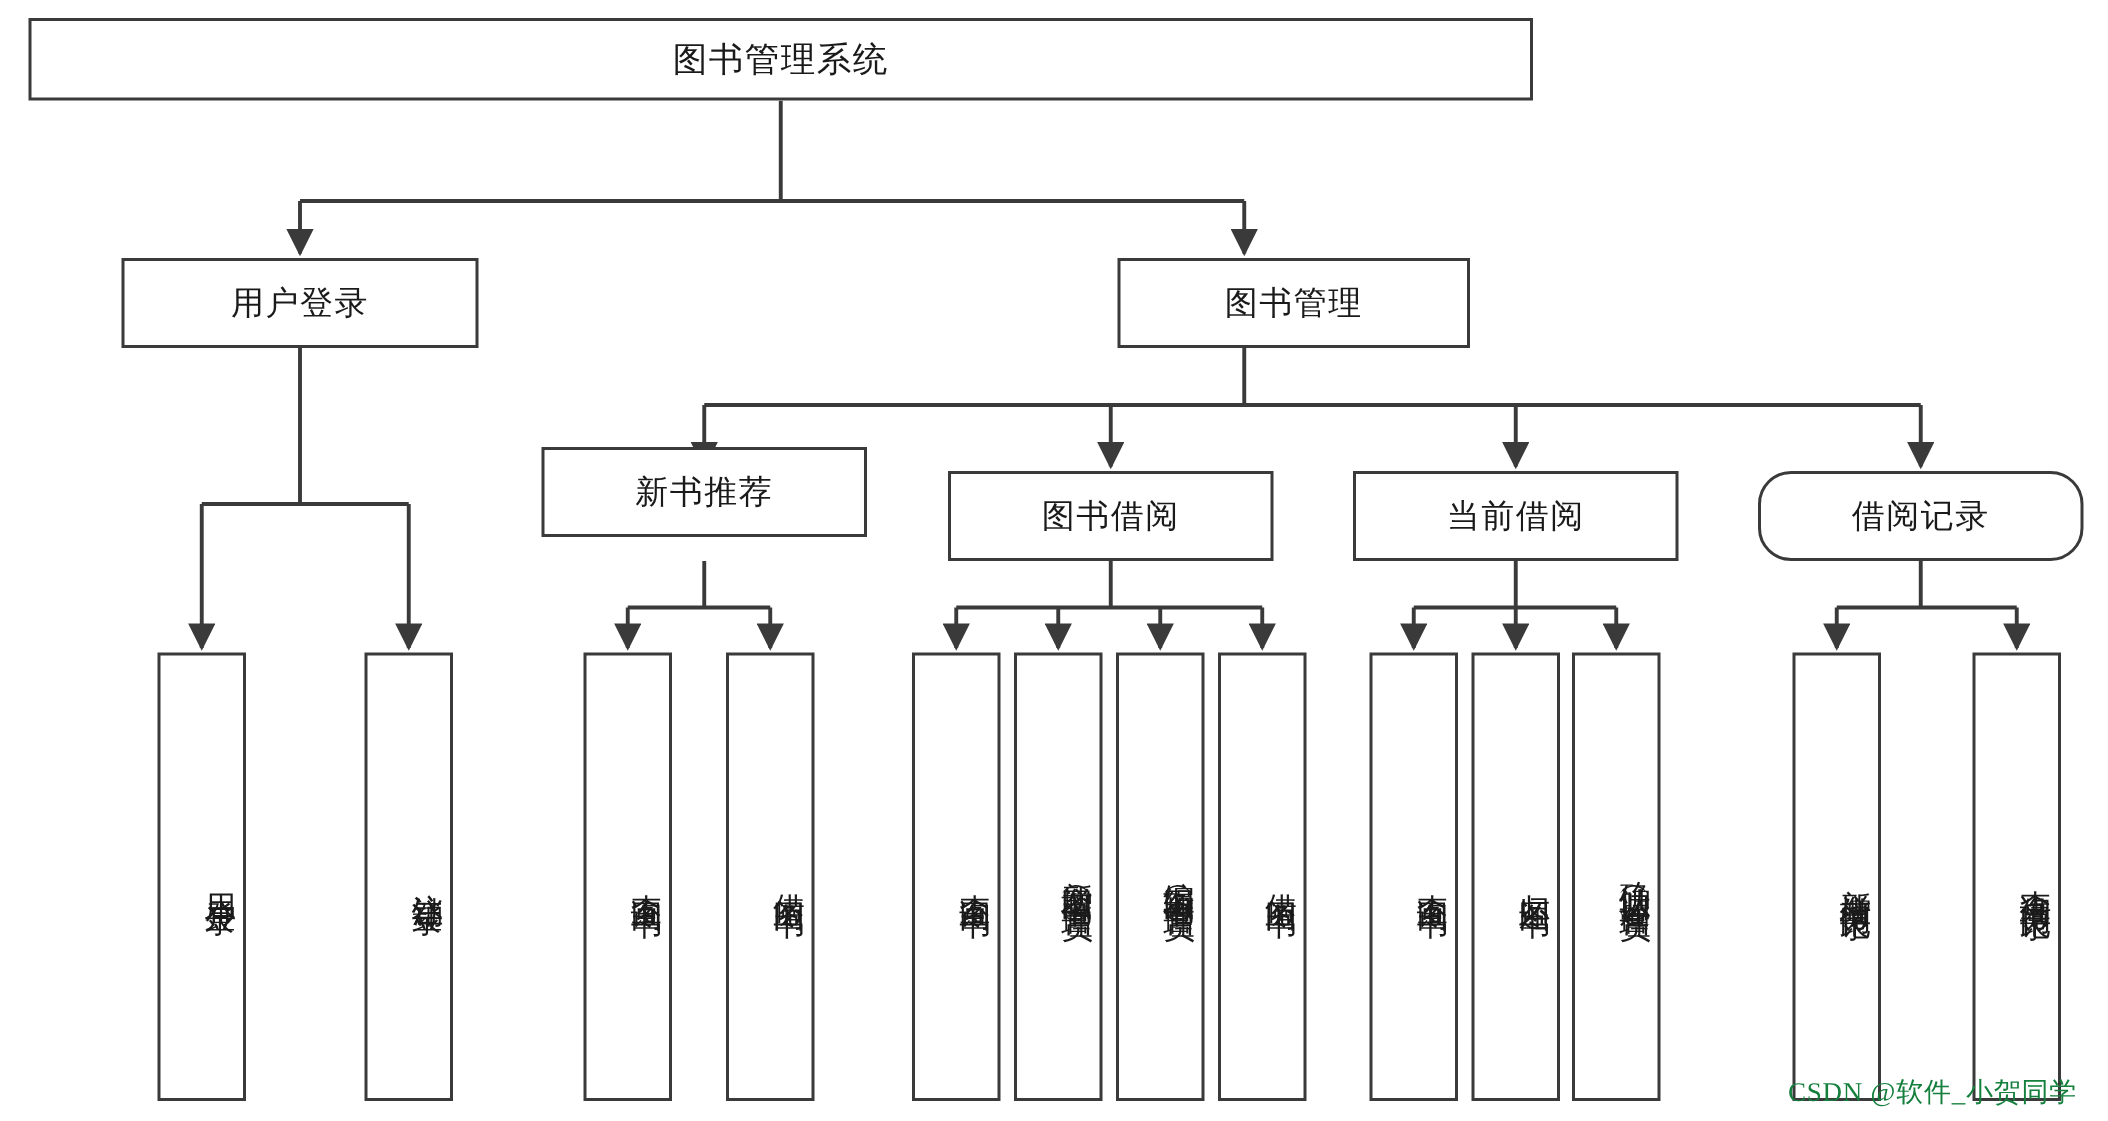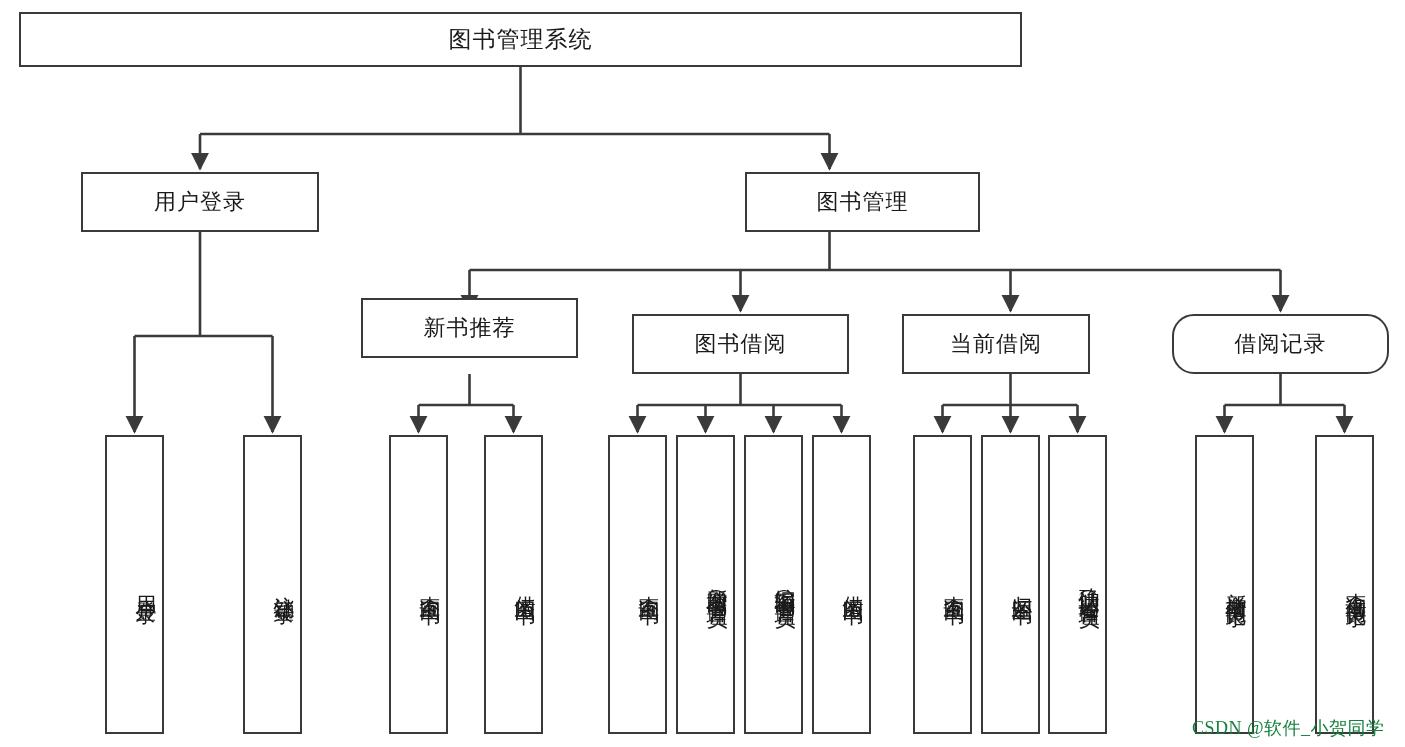--- a/index.html
+++ b/index.html
@@ -134,21 +134,21 @@
     </div>
 
   <div class="node horiz" style="left: 361px; top: 298px; width: 217px; height: 60px;">
       <span>新书推荐</span>
     </div>
 
   <div class="node horiz" style="left: 632px; top: 314px; width: 217px; height: 60px;">
       <span>图书借阅</span>
     </div>
 
-  <div class="node horiz" style="left: 902px; top: 314px; width: 188px; height: 60px;">
+  <div class="node horiz" style="left: 902px; top: 314px; width: 217px; height: 60px;">
       <span>当前借阅</span>
     </div>
 
   <div class="node horiz" style="left: 1172px; top: 314px; width: 217px; height: 60px; border-radius: 22px;">
       <span>借阅记录</span>
     </div>
 
   <div class="node vert" style="left: 105px; top: 435px; width: 59px; height: 299px;">
       <span class="vtext">用户登录</span>
     </div>

